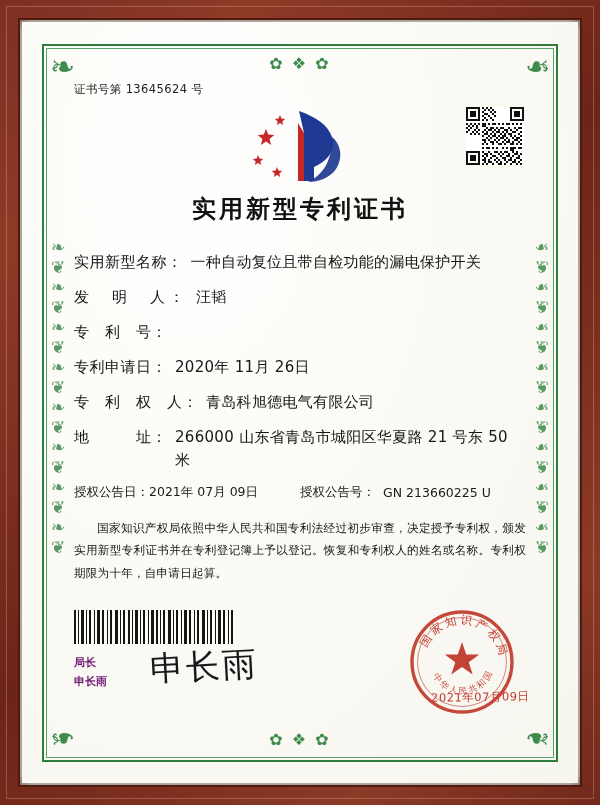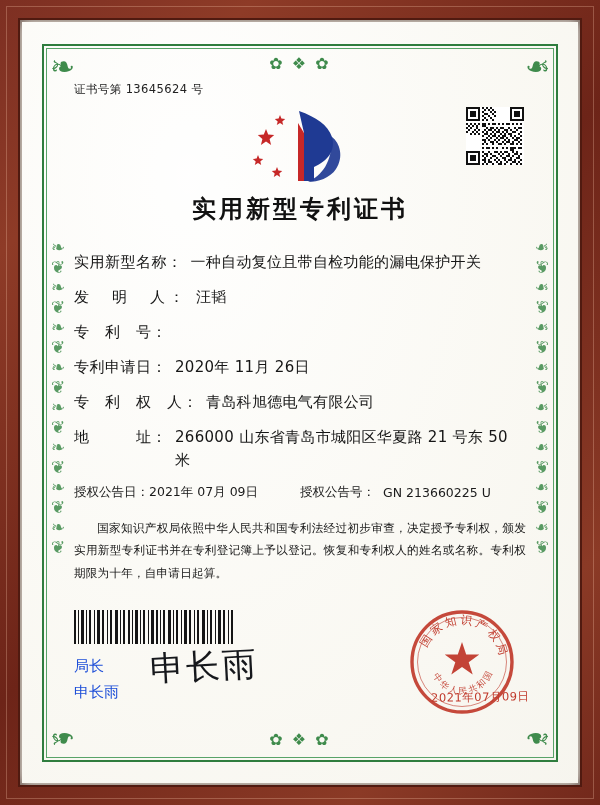--- a/index.html
+++ b/index.html
@@ -210,23 +210,24 @@
 
   
   .barcode {
     position: absolute;
     left: 52px; top: 588px;
     width: 160px; height: 34px;
   }
   .sig-block {
     position: absolute;
     left: 52px; top: 632px;
-    font-size: 15px;
+    font-size: 11px;
     line-height: 1.7;
-    color: #1d4ed8;
+    color: #701a75;
+    font-weight: bold;
   }
   .signature {
     position: absolute;
     left: 128px; top: 622px;
     font-family: "DejaVu Serif", serif;
     font-size: 34px;
     color: #16181c;
     letter-spacing: 2px;
     transform: rotate(-3deg);
   }

